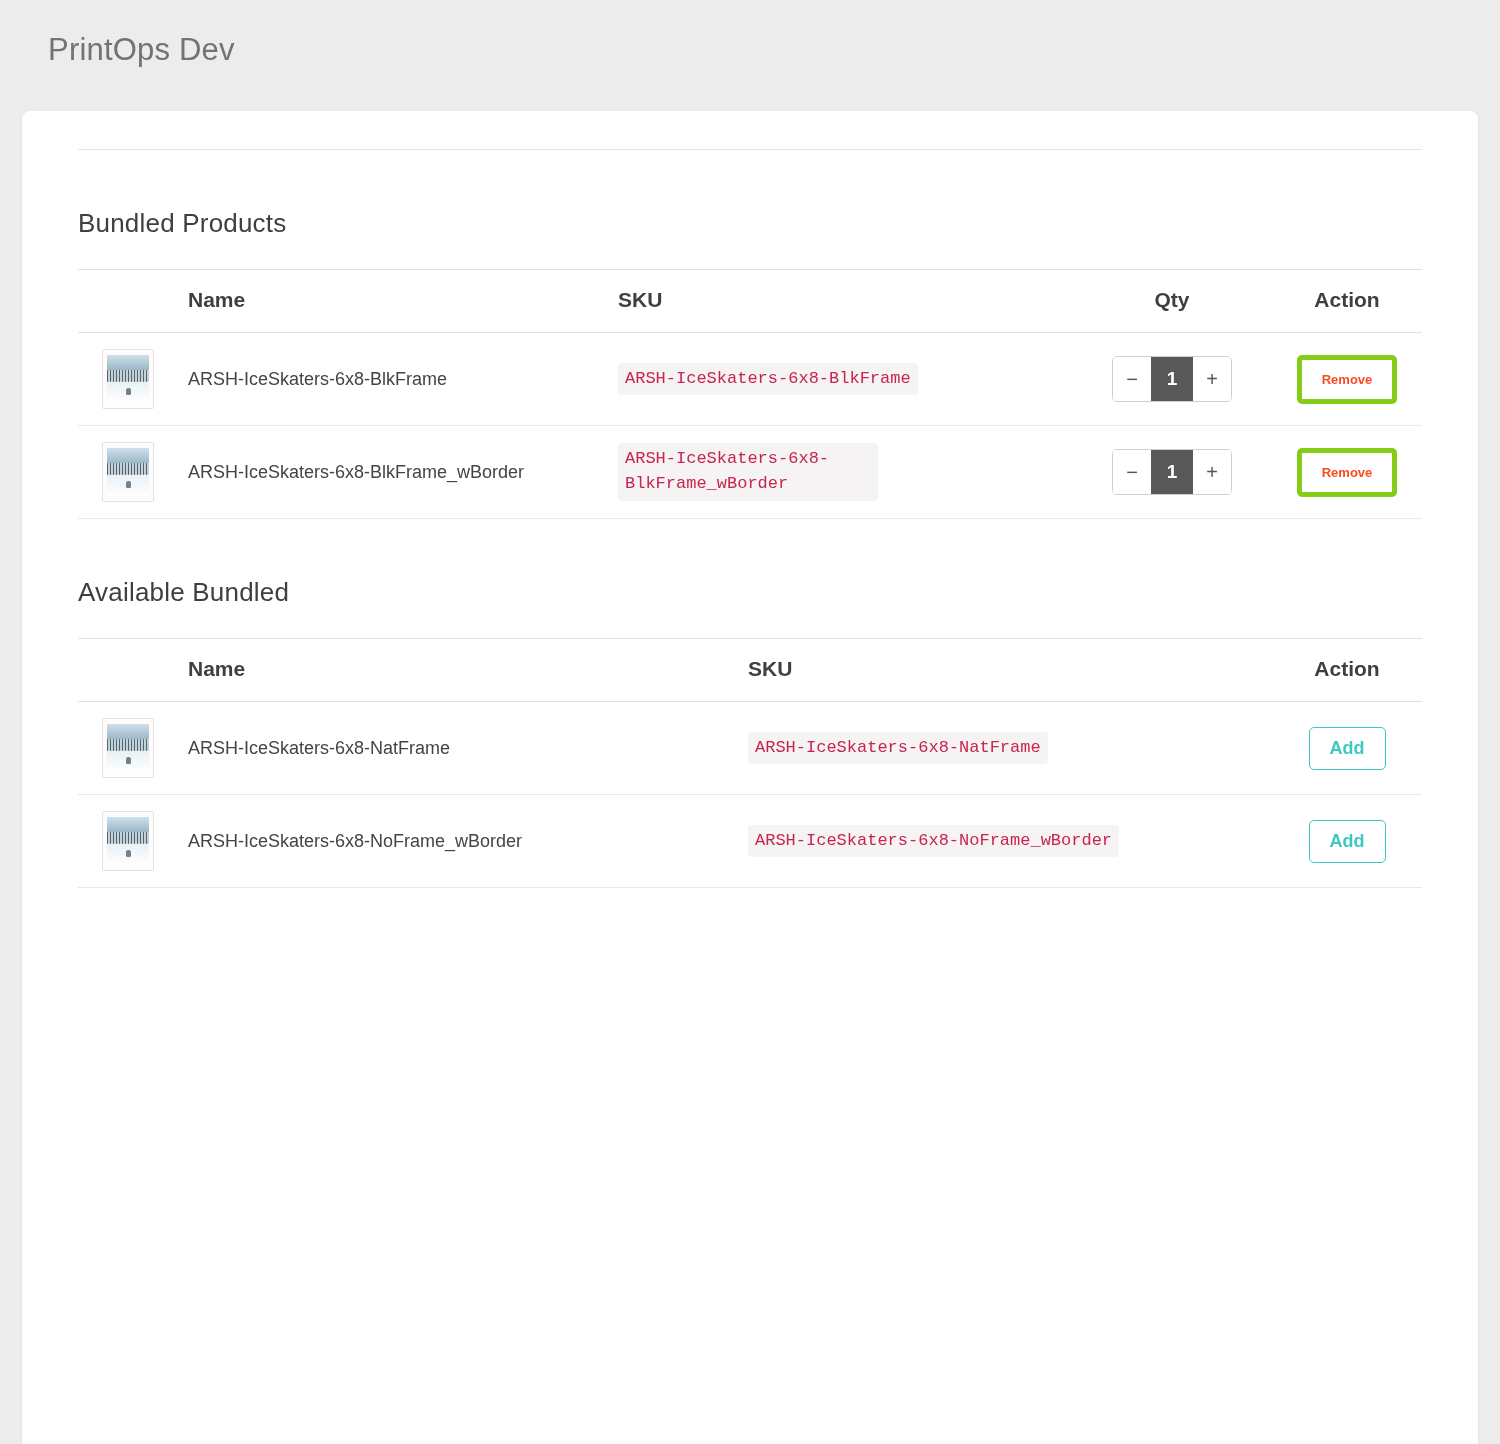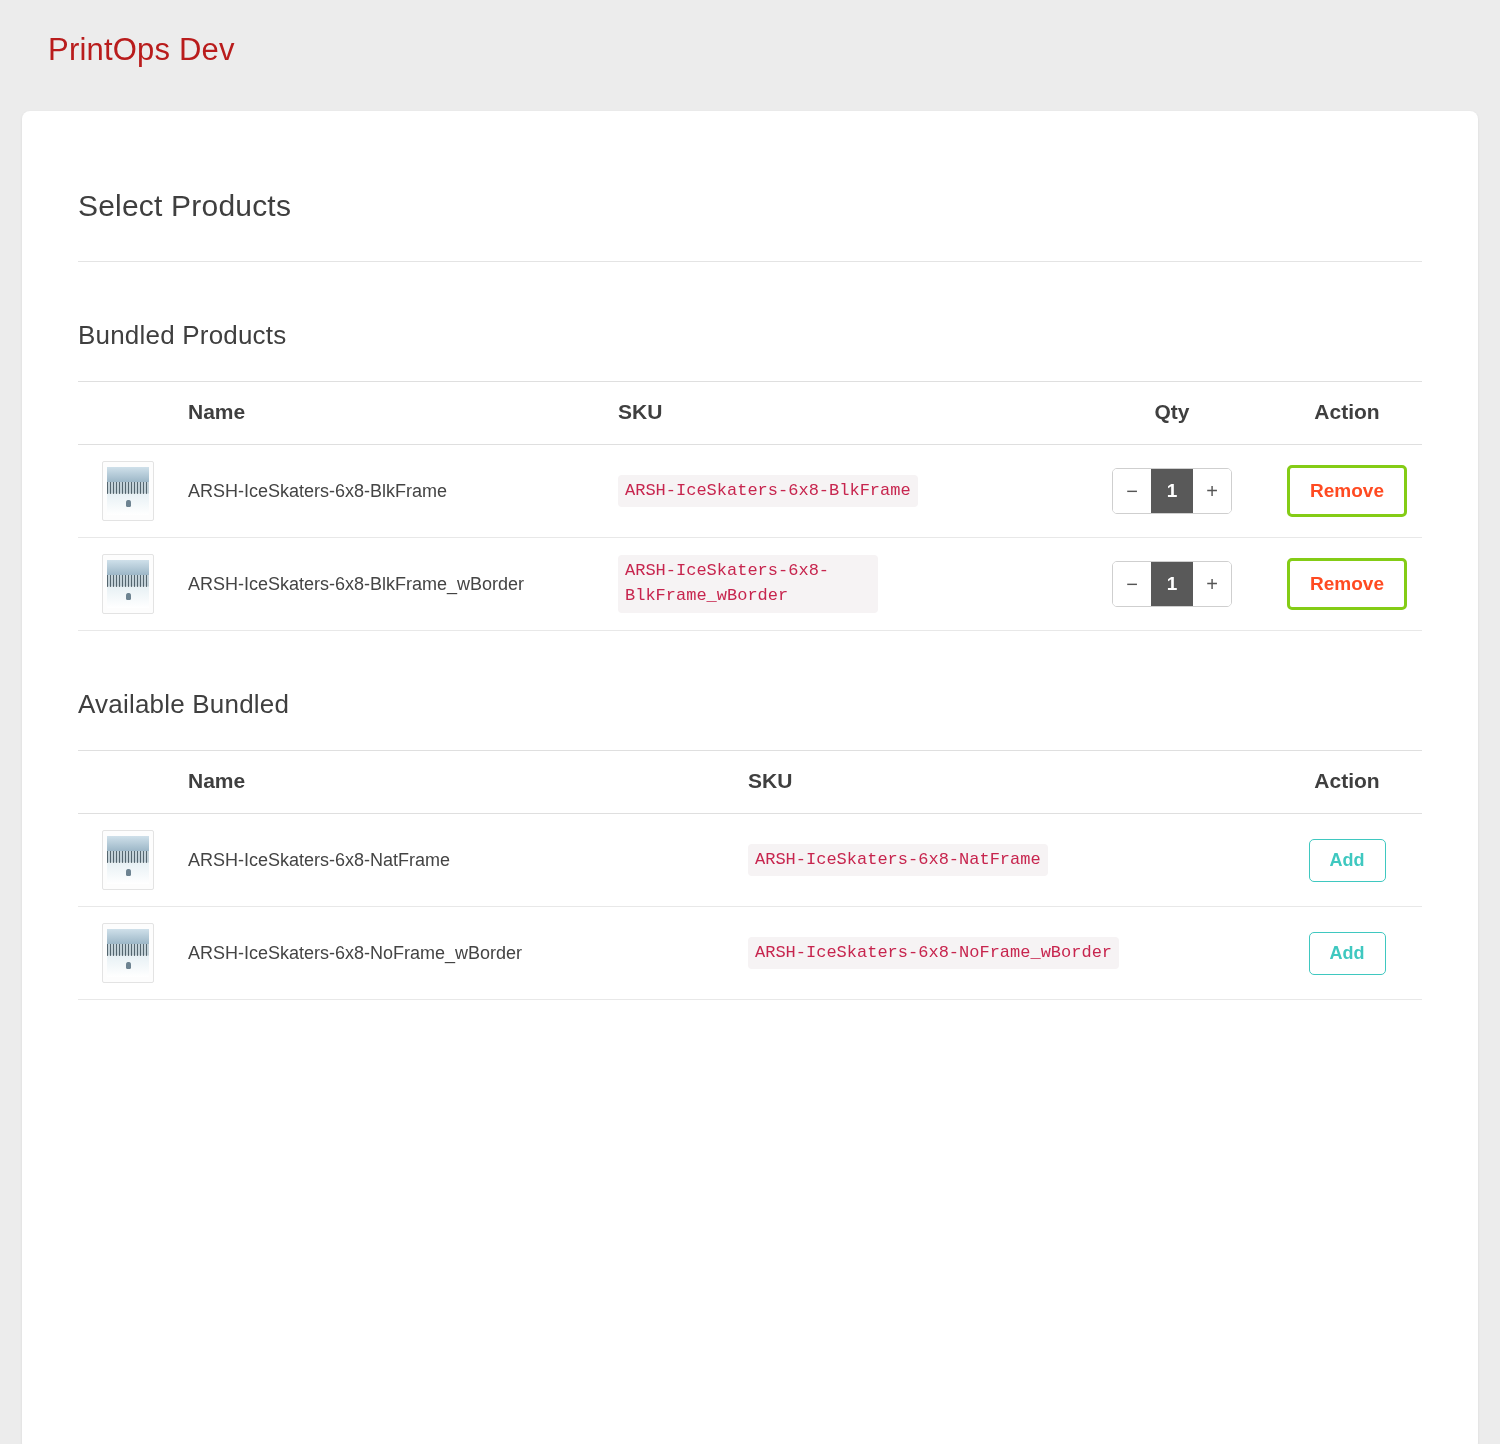--- a/index.html
+++ b/index.html
@@ -7,21 +7,21 @@
     margin: 0; padding: 0;
     width: 1500px; height: 1444px;
     background: #ececec;
     font-family: "Liberation Sans", sans-serif;
     color: #3a3a3a;
     overflow: hidden;
   }
   .app-title {
     font-size: 31px;
     font-weight: 400;
-    color: #b91c1c;
+    color: #737373;
     padding: 32px 0 0 48px;
     letter-spacing: 0.2px;
   }
   .card {
     position: absolute;
     left: 22px;
     top: 111px;
     width: 1456px;
     min-height: 1340px;
     background: #fff;
@@ -139,26 +139,26 @@
     background: #595959;
     color: #fff;
     display: flex;
     align-items: center;
     justify-content: center;
     font-size: 19px;
     font-weight: 700;
   }
   .btn-remove {
     display: inline-block;
-    border: 3px solid #84cc16;
+    border: 5px solid #84cc16;
     color: #ff4a21;
     background: #fff;
     border-radius: 5px;
     padding: 12px 20px;
-    font-size: 19px;
+    font-size: 13px;
     font-weight: 700;
     cursor: pointer;
     font-family: "Liberation Sans", sans-serif;
   }
   .btn-add {
     display: inline-block;
     border: 1px solid #3fc8c0;
     color: #3fc8c0;
     background: #fff;
     border-radius: 5px;
@@ -190,21 +190,20 @@
   }
   .search-input::placeholder { color: #bdbdbd; }
 </style>
 </head>
 <body>
 
 <div class="app-title">PrintOps Dev</div>
 
 <div class="card">
 
-  <div class="section-title">Select Products</div>
   <hr class="hr-light">
 
   <div class="sub-title">Bundled Products</div>
 
   <table>
     <thead>
       <tr>
         <th class="col-thumb"></th>
         <th class="col-name">Name</th>
         <th class="col-sku">SKU</th>

